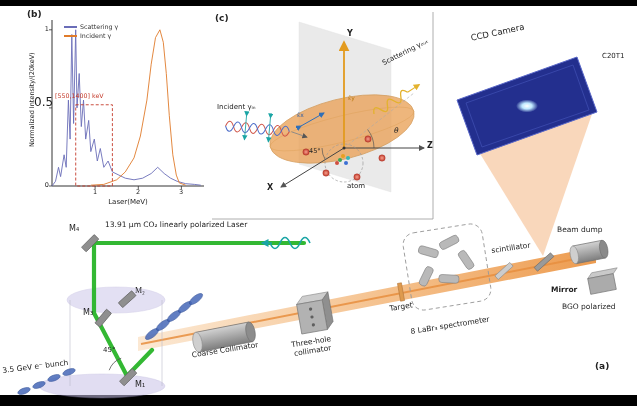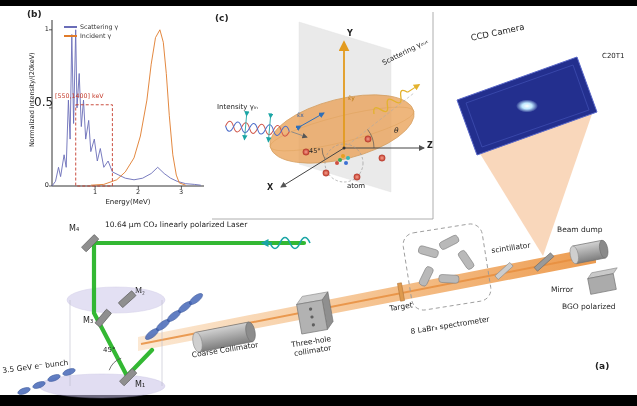--- a/index.html
+++ b/index.html
@@ -230,52 +230,52 @@
   </svg>
 
   <div class="lbl" style="left:27px;top:9px;font-size:9px;font-weight:600;">(b)</div>
   <div class="lbl" style="left:-52px;top:96px;width:170px;text-align:center;font-size:6.5px;transform:rotate(-90deg);">Normalized Intensity/(20keV)</div>
   <div class="lbl" style="left:34px;top:182px;width:15px;text-align:right;font-size:6.5px;">0</div>
   <div class="lbl" style="left:34px;top:96px;width:15px;text-align:right;font-size:12px;">0.5</div>
   <div class="lbl" style="left:34px;top:26px;width:15px;text-align:right;font-size:6.5px;">1</div>
   <div class="lbl" style="left:90px;top:189px;width:10px;text-align:center;font-size:6.5px;">1</div>
   <div class="lbl" style="left:133px;top:189px;width:10px;text-align:center;font-size:6.5px;">2</div>
   <div class="lbl" style="left:176px;top:189px;width:10px;text-align:center;font-size:6.5px;">3</div>
-  <div class="lbl" style="left:88px;top:198px;width:80px;text-align:center;font-size:7px;">Energy(MeV)</div>
+  <div class="lbl" style="left:88px;top:198px;width:80px;text-align:center;font-size:7px;">Laser(MeV)</div>
   <span class="sw" id="legend-swatch-0" style="left:64px;top:26px;width:13px;background:#6a6db8;"></span>
   <div class="lbl" style="left:80px;top:22.5px;font-size:6.3px;color:#333;">Scattering γ</div>
   <span class="sw" id="legend-swatch-1" style="left:64px;top:35px;width:13px;background:#e07b2a;"></span>
   <div class="lbl" style="left:80px;top:31.5px;font-size:6.3px;color:#333;">Incident γ</div>
   <div class="lbl" id="annotation-label" style="left:55px;top:92px;font-size:6.3px;color:#c43a2a;">[550,1400] keV</div>
 
   <div class="lbl" style="left:215px;top:13px;font-size:9px;font-weight:600;">(c)</div>
   <div class="lbl" style="left:347px;top:29px;font-size:8px;font-weight:600;">Y</div>
   <div class="lbl" style="left:427px;top:141px;font-size:8px;font-weight:600;">Z</div>
   <div class="lbl" style="left:267px;top:183px;font-size:8px;font-weight:600;">X</div>
-  <div class="lbl" style="left:217px;top:103px;font-size:7px;">Intensity γᵢₙ</div>
+  <div class="lbl" style="left:217px;top:103px;font-size:7px;">Incident γᵢₙ</div>
   <div class="lbl rot" style="left:381px;top:60px;font-size:7px;transform:rotate(-27deg);">Scattering γₒᵤₜ</div>
   <div class="lbl" style="left:394px;top:127px;font-size:7.5px;font-style:italic;">θ</div>
   <div class="lbl" style="left:309px;top:148px;font-size:6.5px;">45°</div>
   <div class="lbl" style="left:347px;top:182px;font-size:7px;">atom</div>
   <div class="lbl" style="left:348px;top:95px;font-size:6px;color:#b87a10;">ε̂y</div>
   <div class="lbl" style="left:297px;top:112px;font-size:6px;color:#2f5fa8;">ε̂x</div>
 
   <div class="lbl rot" style="left:470px;top:34px;font-size:8.5px;transform:rotate(-12deg);">CCD Camera</div>
   <div class="lbl" style="left:594px;top:52px;font-size:7px;margin-left:8px;">C20T1</div>
 
-  <div class="lbl" style="left:105px;top:221px;font-size:7.5px;">10.64 μm CO₂ linearly polarized Laser</div>
+  <div class="lbl" style="left:105px;top:221px;font-size:7.5px;">13.91 μm CO₂ linearly polarized Laser</div>
   <div class="lbl" style="left:69px;top:224px;font-size:8px;">M₄</div>
   <div class="lbl" style="left:135px;top:286px;font-size:8px;font-family:Liberation Serif, serif;">M₂</div>
-  <div class="lbl" style="left:83px;top:316px;font-size:8px;">M₃</div>
+  <div class="lbl" style="left:83px;top:308px;font-size:8px;">M₃</div>
   <div class="lbl" style="left:135px;top:380px;font-size:8px;">M₁</div>
   <div class="lbl" style="left:103px;top:346px;font-size:7px;">45°</div>
   <div class="lbl rot" style="left:2px;top:367px;font-size:7.5px;transform:rotate(-7deg);">3.5 GeV e⁻ bunch</div>
 
   <div class="lbl rot" style="left:182px;top:353px;width:86px;text-align:center;font-size:7.5px;transform:rotate(-9deg);">Coarse Collimator</div>
   <div class="lbl rot wrap" style="left:280px;top:343px;width:62px;text-align:center;font-size:7.5px;transform:rotate(-9deg);">Three-hole collimator</div>
   <div class="lbl rot" style="left:389px;top:305px;font-size:7.5px;transform:rotate(-9deg);">Target</div>
   <div class="lbl rot" style="left:410px;top:328px;font-size:7.5px;transform:rotate(-9deg);">8 LaBr₃ spectrometer</div>
   <div class="lbl rot" style="left:491px;top:247px;font-size:7.5px;transform:rotate(-8deg);">scintillator</div>
   <div class="lbl" style="left:557px;top:226px;font-size:7.5px;">Beam dump</div>
-  <div class="lbl" style="left:551px;top:286px;font-size:7.5px;">Mirror</div>
+  <div class="lbl" style="left:551px;top:286px;font-size:7.5px;font-weight:bold;">Mirror</div>
   <div class="lbl" style="left:562px;top:303px;font-size:7.5px;">BGO polarized</div>
   <div class="lbl" style="left:595px;top:361px;font-size:9px;font-weight:600;">(a)</div>
 </div>
 
 </body></html>

